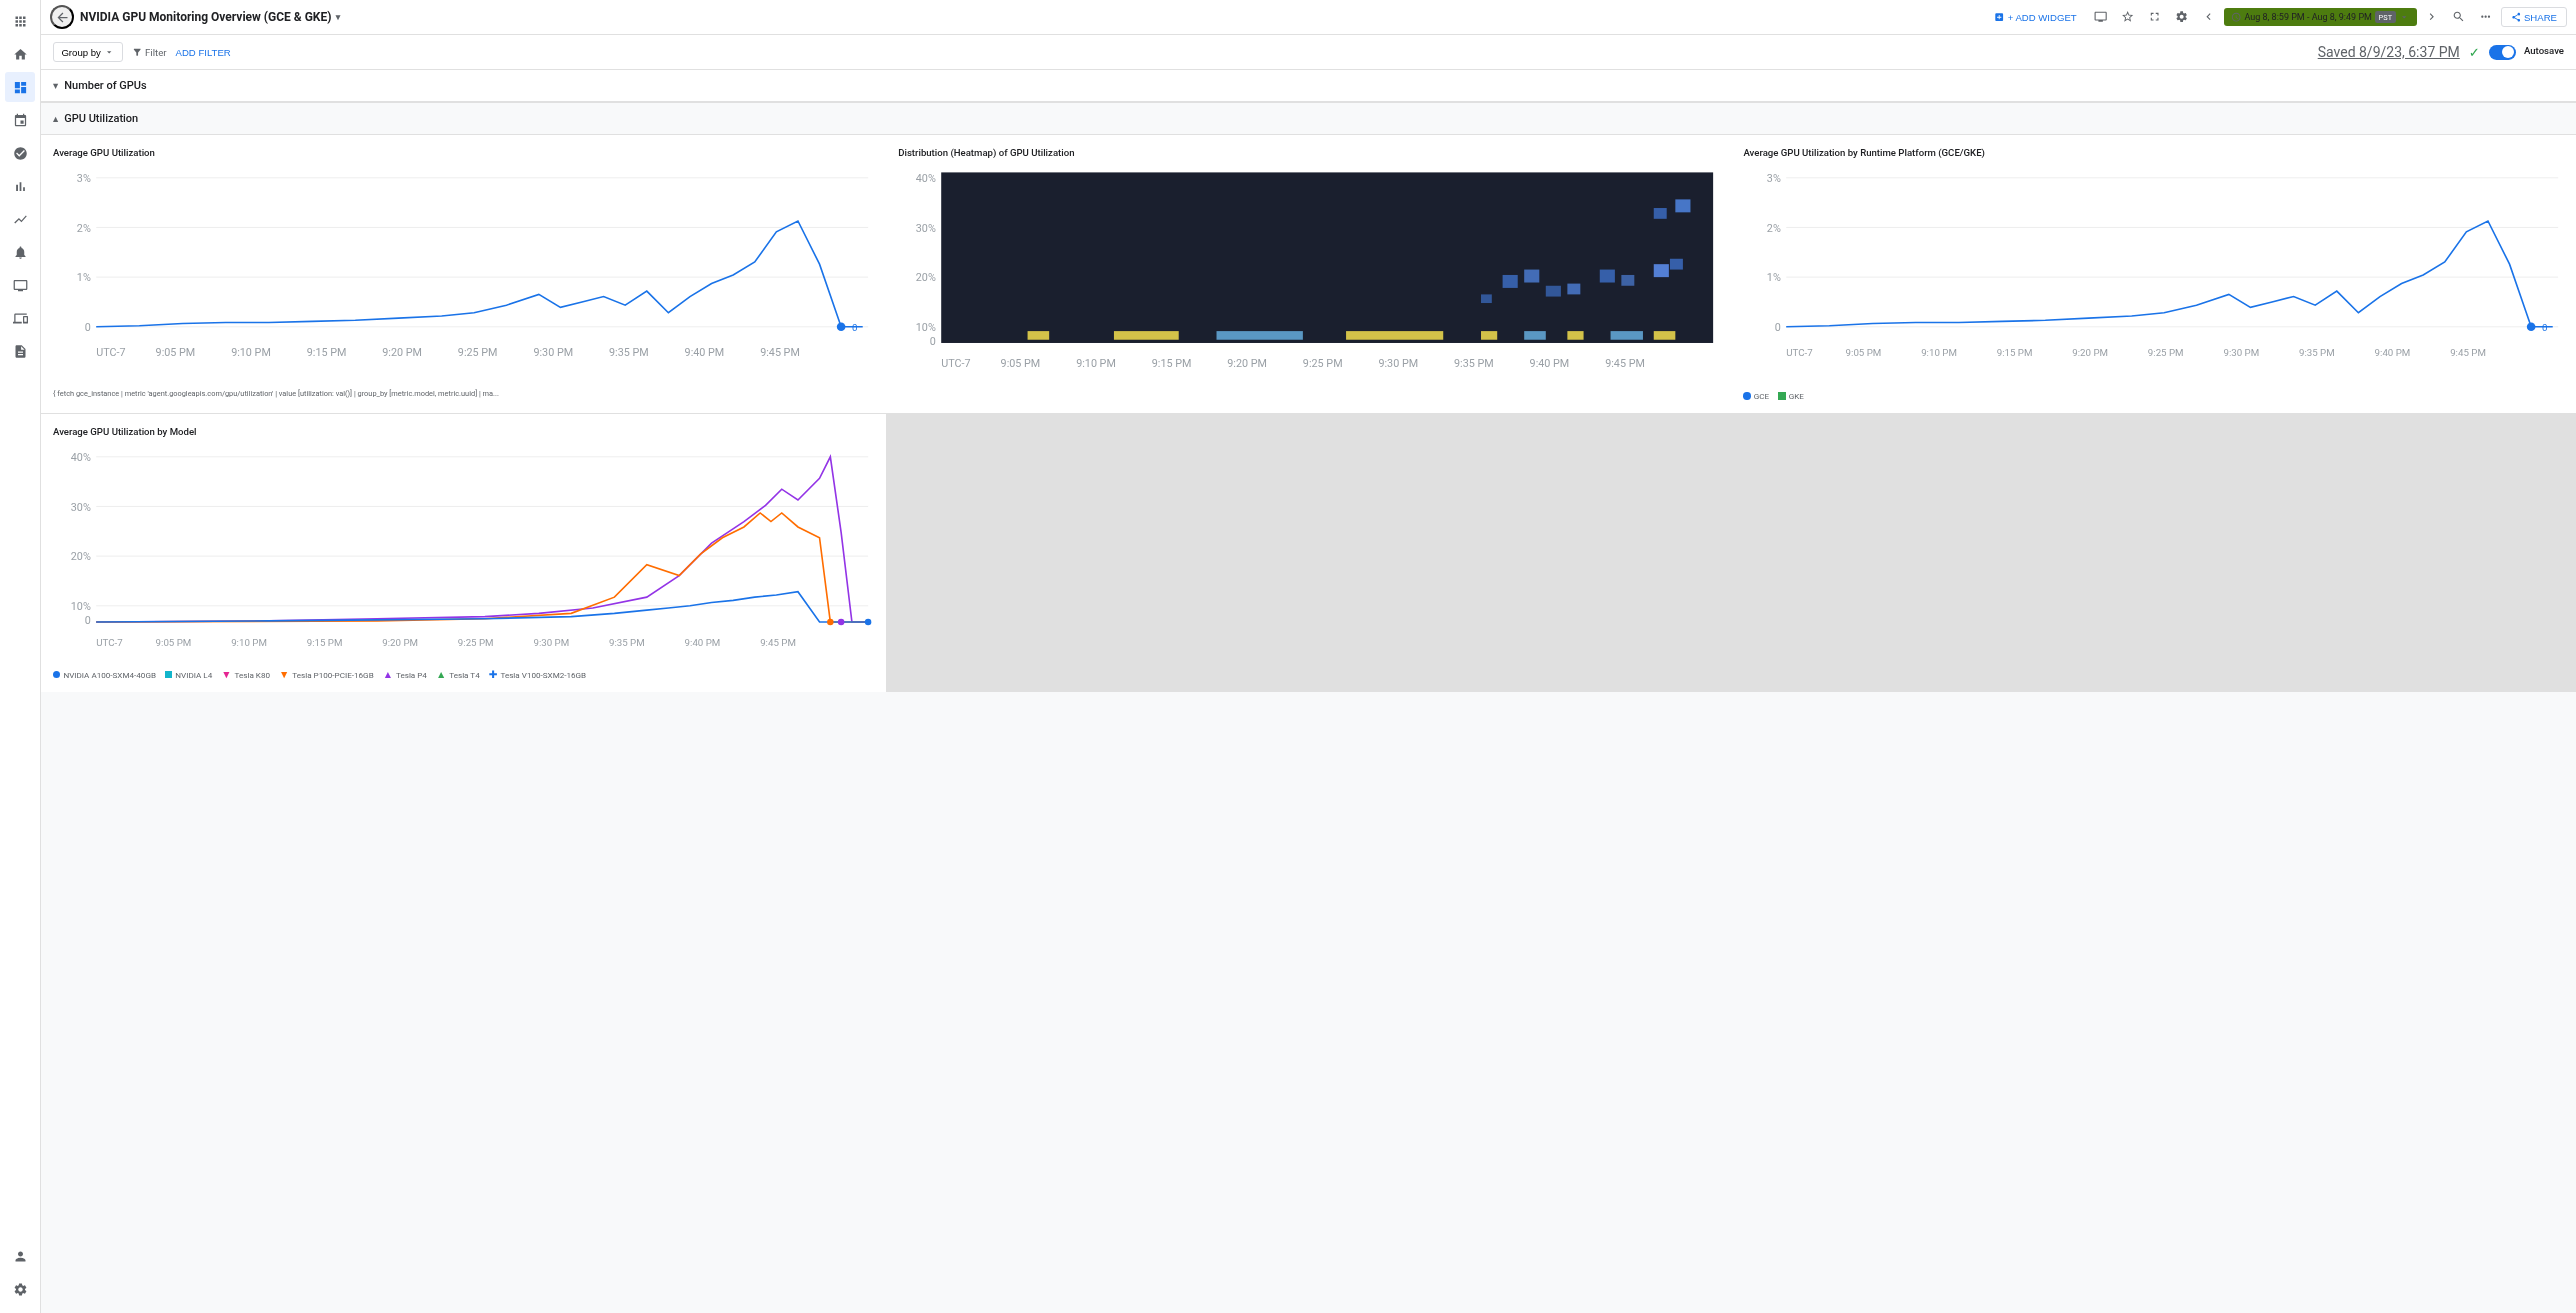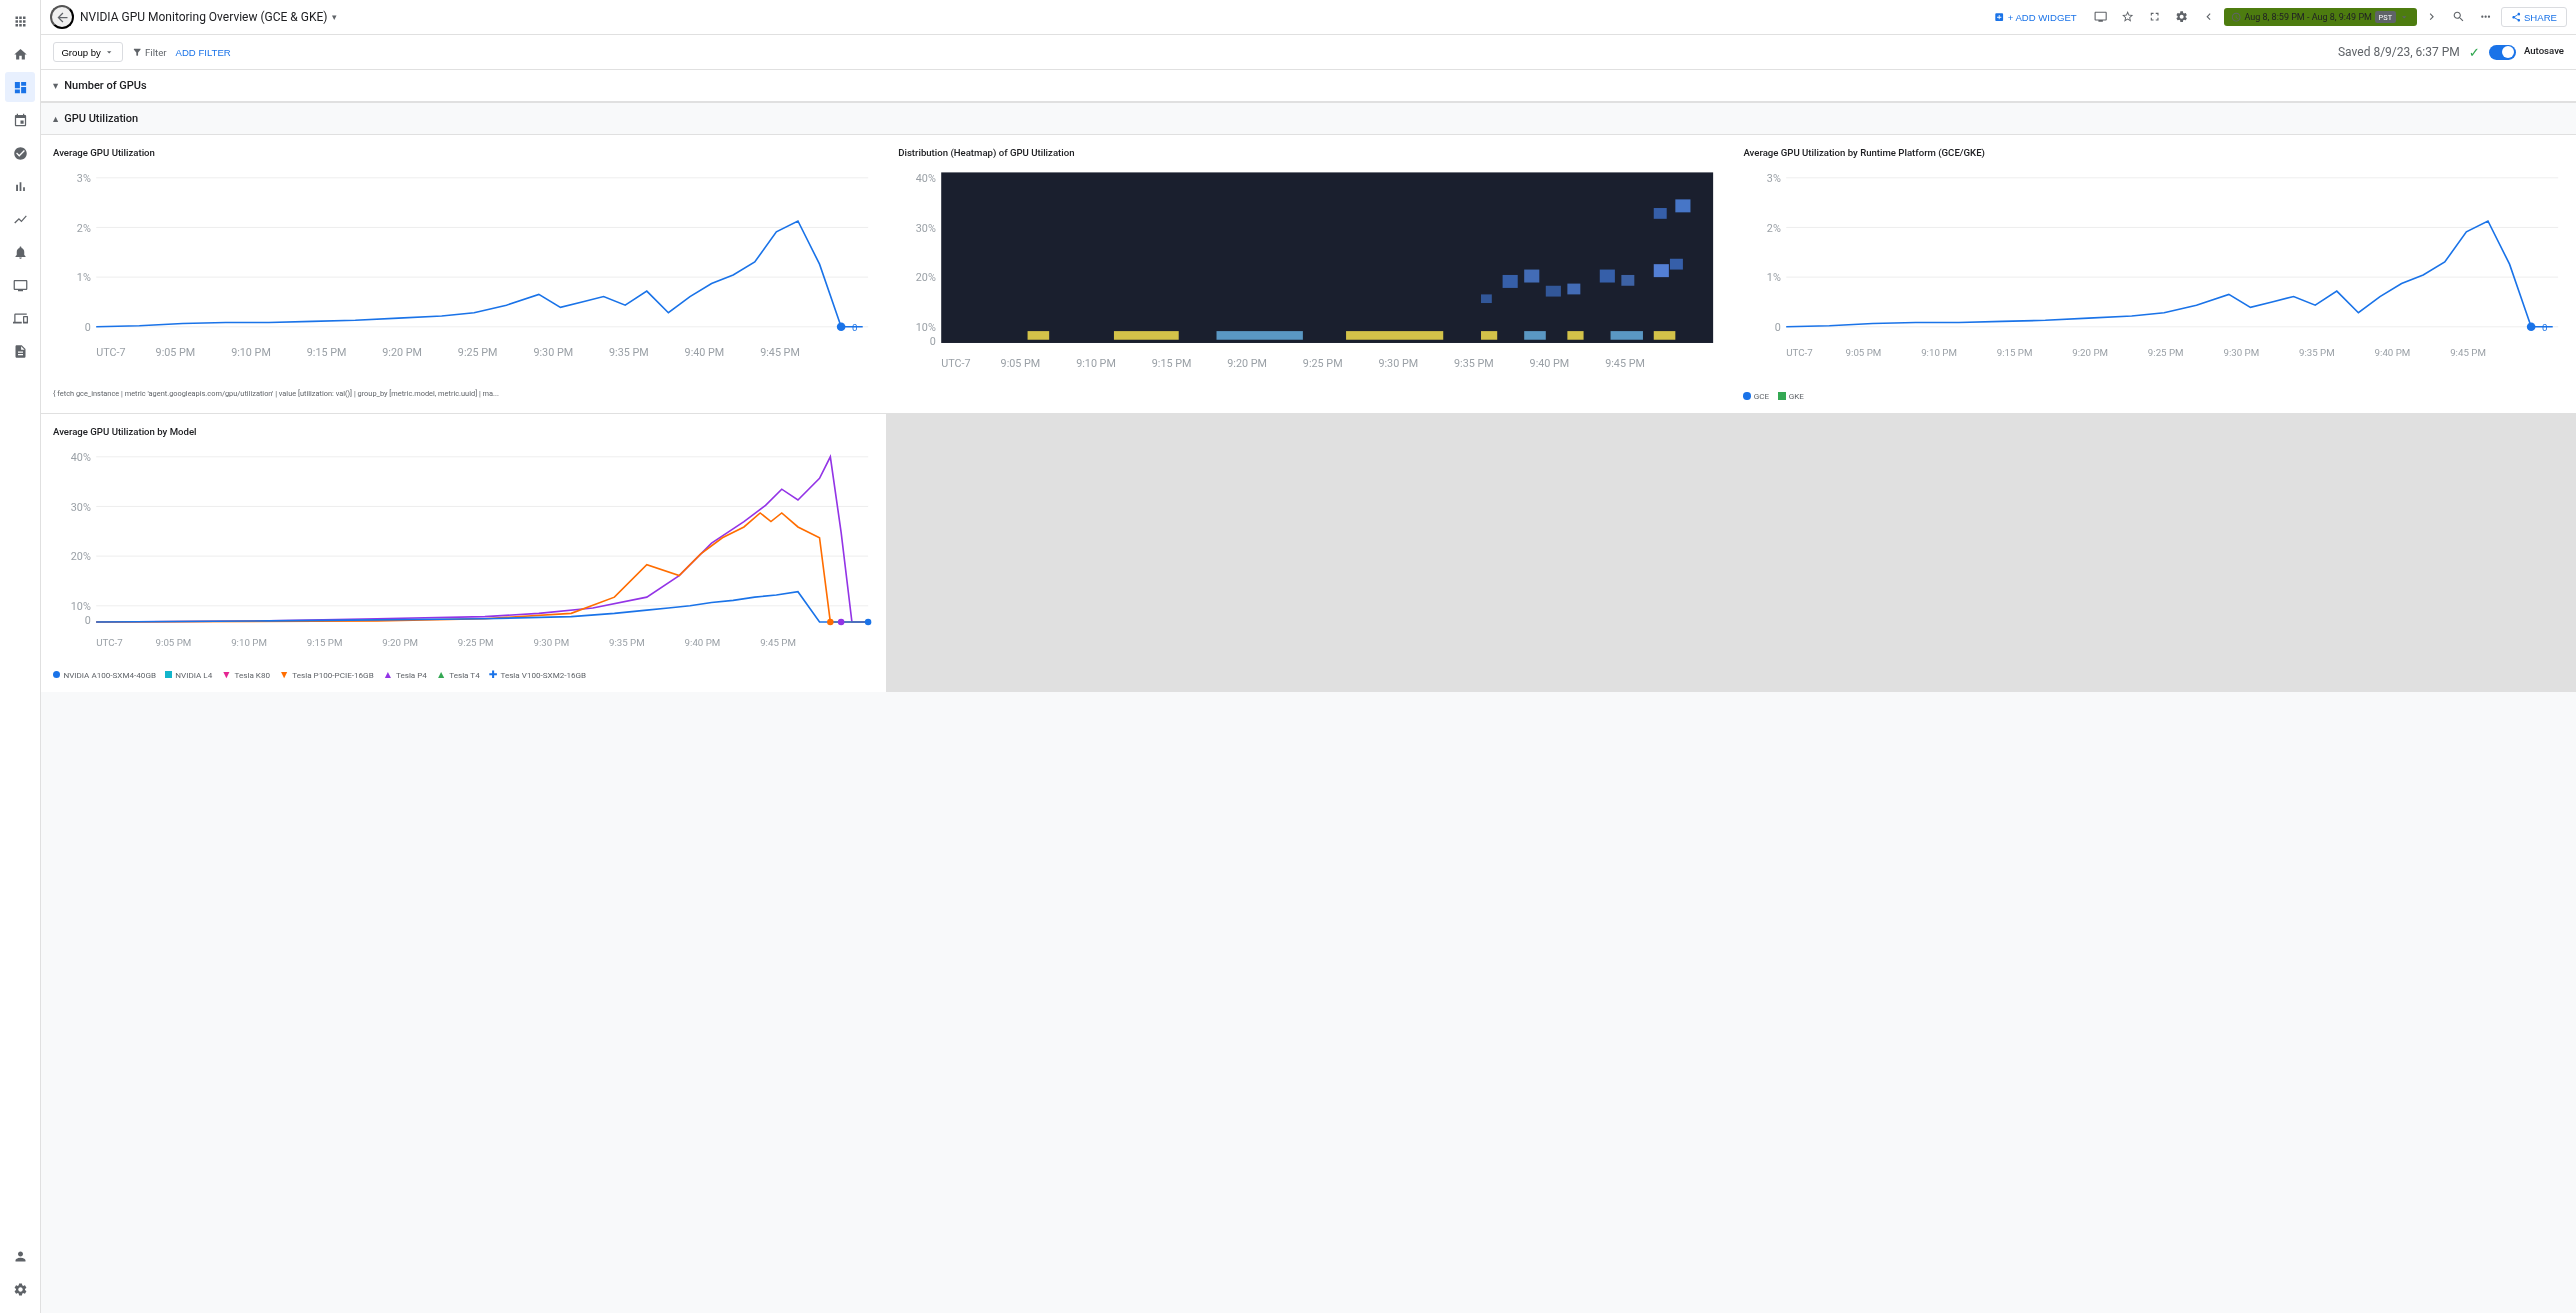--- a/index.html
+++ b/index.html
@@ -8,36 +8,36 @@
     
     .app-shell { display: flex; height: 100vh; }
     .sidebar { width: 41px; background: #fff; border-right: 0.7px solid #e0e0e0; display: flex; flex-direction: column; align-items: center; padding-top: 6px; gap: 3px; flex-shrink: 0; }
     .sidebar-icon { width: 30px; height: 30px; display: flex; align-items: center; justify-content: center; border-radius: 3px; cursor: pointer; color: #5f6368; font-size: 13.3px; }
     .sidebar-icon.active { background: #e8f0fe; color: #1a73e8; }
     .main-content { flex: 1; display: flex; flex-direction: column; overflow: hidden; }
 
     
     .top-bar { height: 35px; border-bottom: 0.7px solid #e0e0e0; display: flex; align-items: center; padding: 0 9px; gap: 6px; flex-shrink: 0; }
     .back-btn { width: 24px; height: 24px; display: flex; align-items: center; justify-content: center; border-radius: 50%; cursor: pointer; color: #5f6368; }
-    .dashboard-title { font-size: 12px; font-weight: 400; color: #202124; flex: 1; display: flex; align-items: center; gap: 4.4px; cursor: pointer; }
+    .dashboard-title { font-size: 12px; font-weight: 700; color: #202124; flex: 1; display: flex; align-items: center; gap: 4.4px; cursor: pointer; }
     .dropdown-arrow { font-size: 9px; color: #5f6368; }
     .add-widget-btn { display: flex; align-items: center; gap: 3px; color: #1a73e8; font-size: 9.6px; font-weight: 500; border: none; background: none; cursor: pointer; padding: 4.4px 6px; border-radius: 3px; }
     .header-actions { display: flex; align-items: center; gap: 3px; }
     .icon-btn { width: 24px; height: 24px; display: flex; align-items: center; justify-content: center; border-radius: 50%; cursor: pointer; color: #5f6368; font-size: 12px; border: none; background: none; }
     .time-range { display: flex; align-items: center; gap: 3px; background: #4d7c0f; border-radius: 3px; padding: 3px 7.4px; font-size: 9px; cursor: pointer; }
     .pst-badge { background: #5f6368; color: #fff; font-size: 7.4px; padding: 1.5px 3.7px; border-radius: 2.2px; }
     .share-btn { display: flex; align-items: center; gap: 3px; border: 0.7px solid #dadce0; border-radius: 3px; padding: 3.7px 9px; font-size: 9.6px; font-weight: 500; color: #1a73e8; cursor: pointer; background: #fff; }
 
     
     .filter-bar { height: 35px; border-bottom: 0.7px solid #e0e0e0; display: flex; align-items: center; padding: 0 12px; gap: 9px; flex-shrink: 0; }
     .group-by-btn { display: flex; align-items: center; gap: 3px; border: 0.7px solid #dadce0; border-radius: 3px; padding: 3.7px 7.4px; font-size: 9.6px; cursor: pointer; background: #fff; }
     .filter-btn { display: flex; align-items: center; gap: 3px; font-size: 9.6px; cursor: pointer; color: #5f6368; }
     .add-filter-btn { font-size: 9.6px; font-weight: 500; color: #1a73e8; cursor: pointer; background: none; border: none; }
     .filter-spacer { flex: 1; }
-    .saved-text { font-size: 12px; color: #5f6368; }
+    .saved-text { font-size: 14px; color: #5f6368; text-decoration: underline; }
     .green-check { color: #34a853; font-size: 13.3px; }
     .autosave-toggle { display: flex; align-items: flex-start; gap: 8px; }
     .toggle-switch { width: 27px; height: 15px; background: #1a73e8; border-radius: 7.4px; position: relative; cursor: pointer; }
     .toggle-knob { width: 12px; height: 12px; background: #fff; border-radius: 50%; position: absolute; top: 1.5px; right: 1.5px; }
     .autosave-label { font-size: 9.6px; font-weight: 500; }
 
     
     .dashboard-body { flex: 1; overflow-y: auto; padding: 0; background: #f8f9fa; }
 
     

